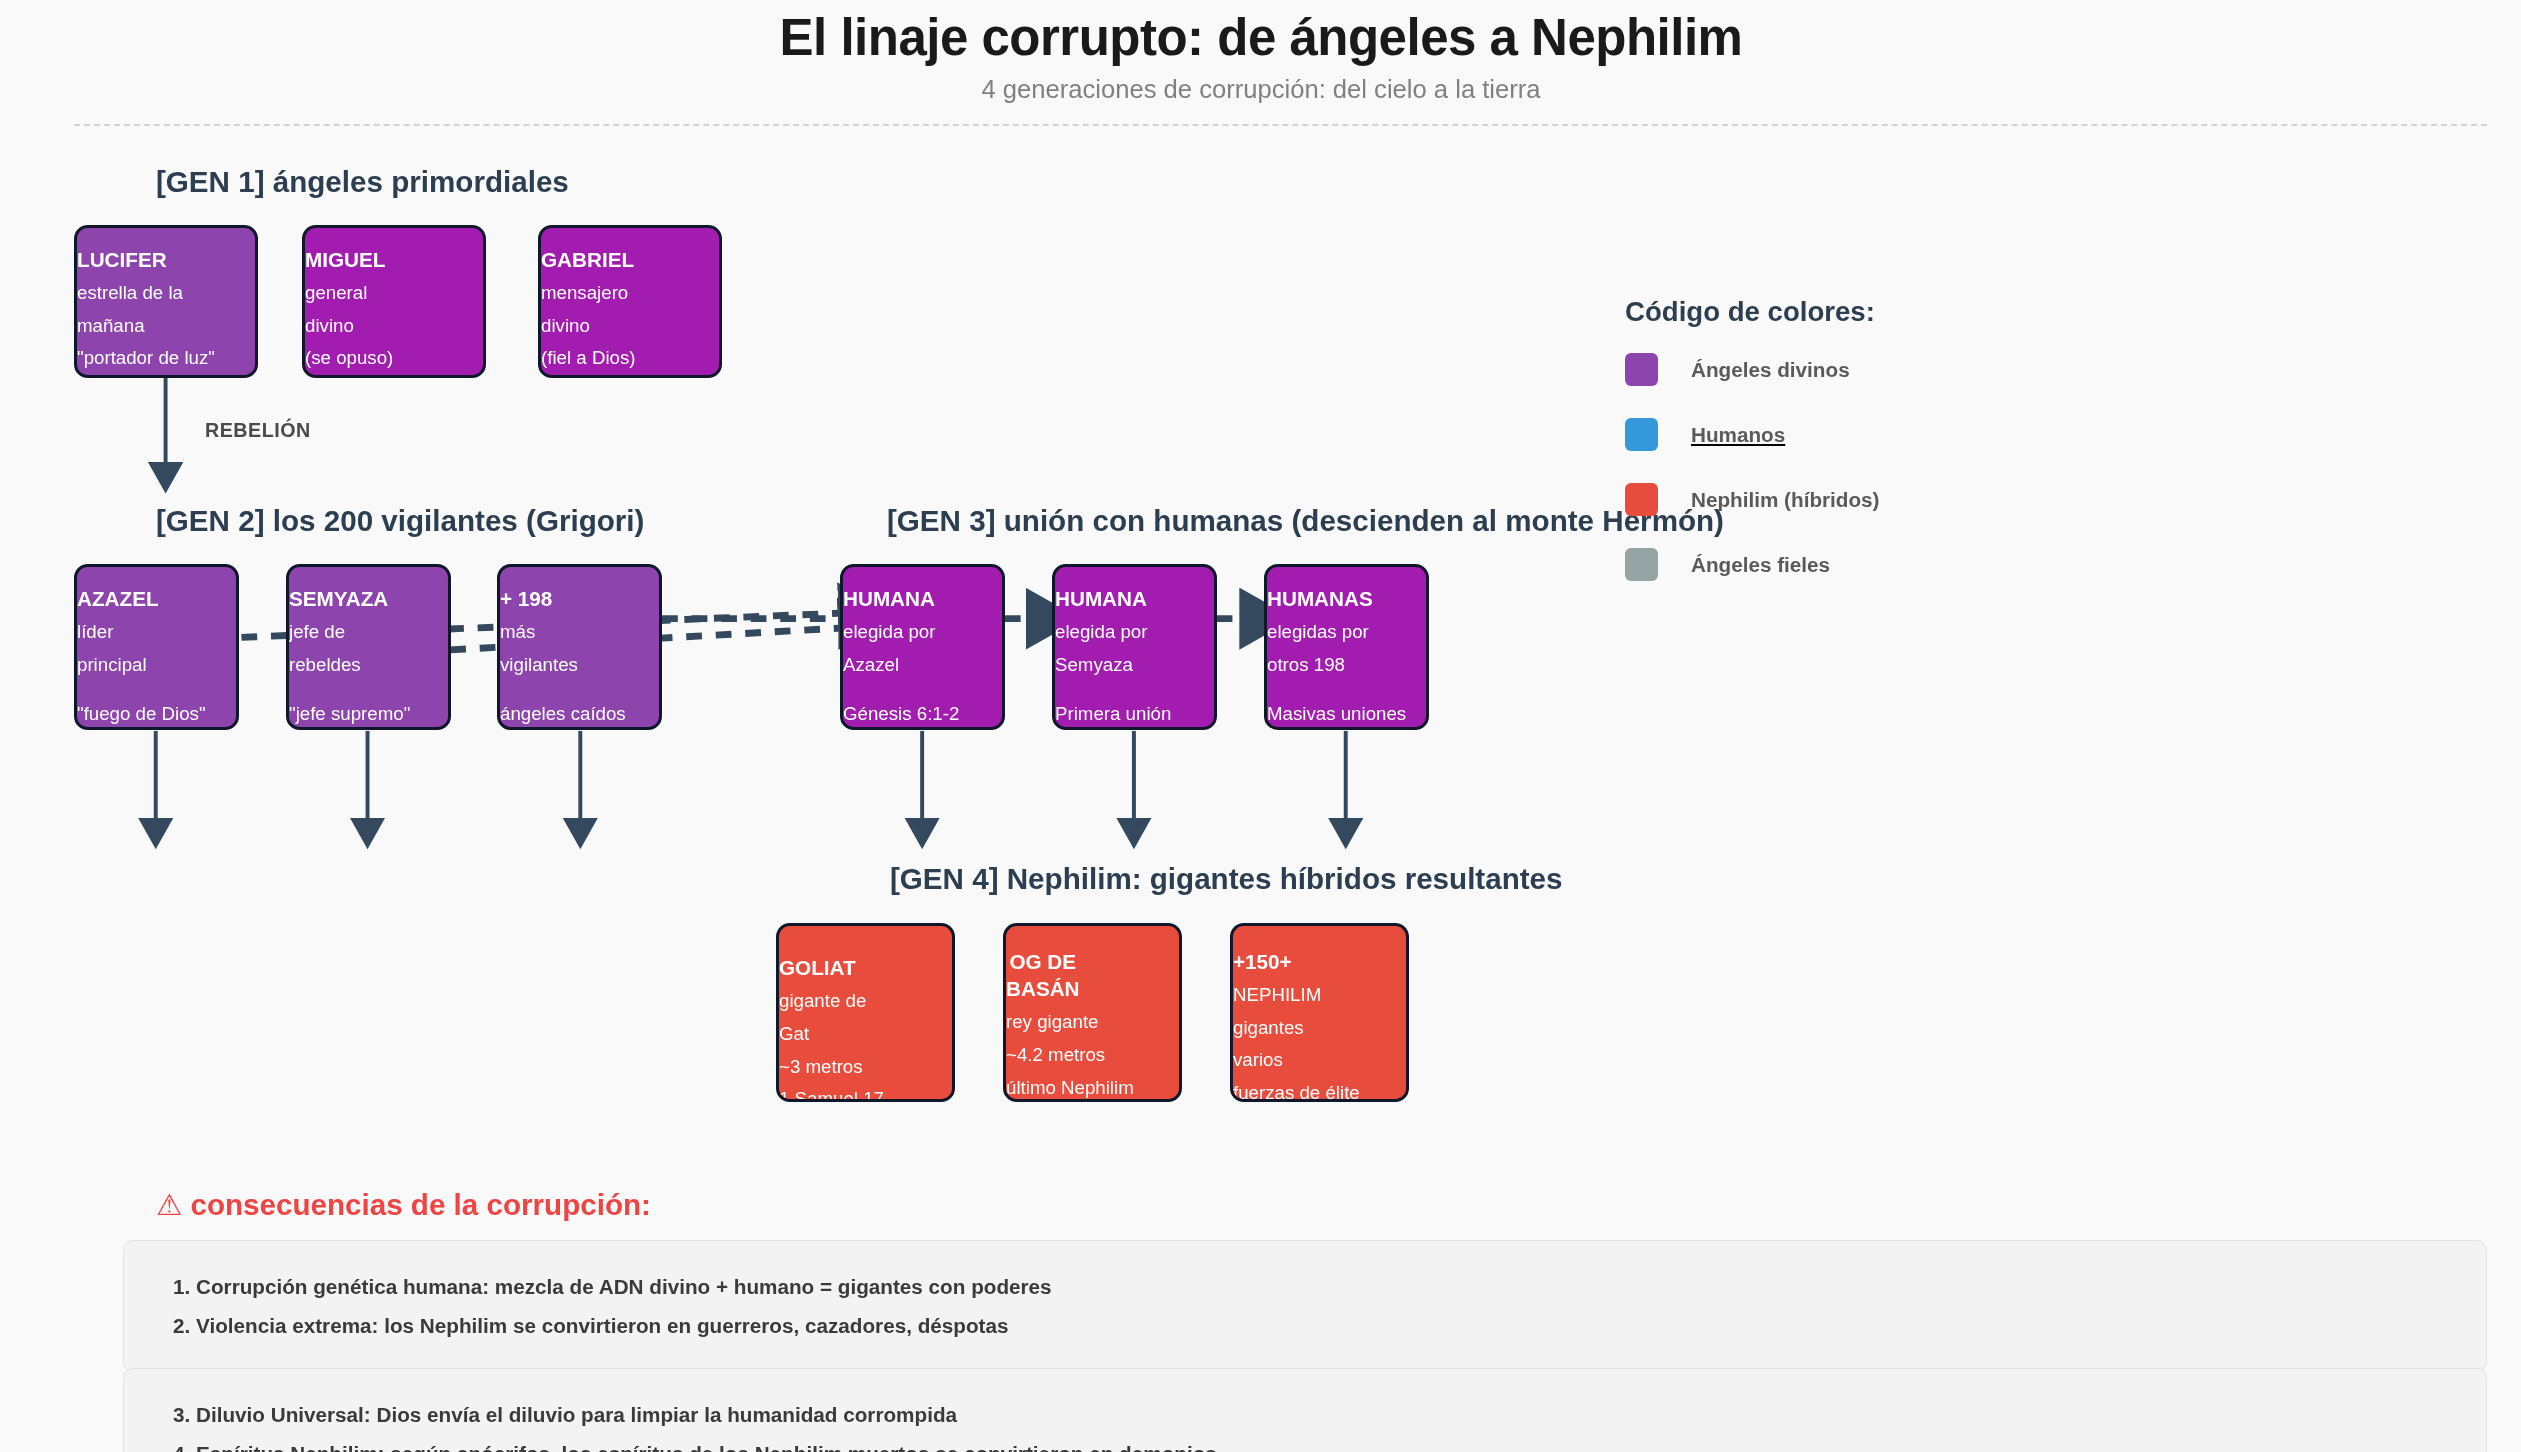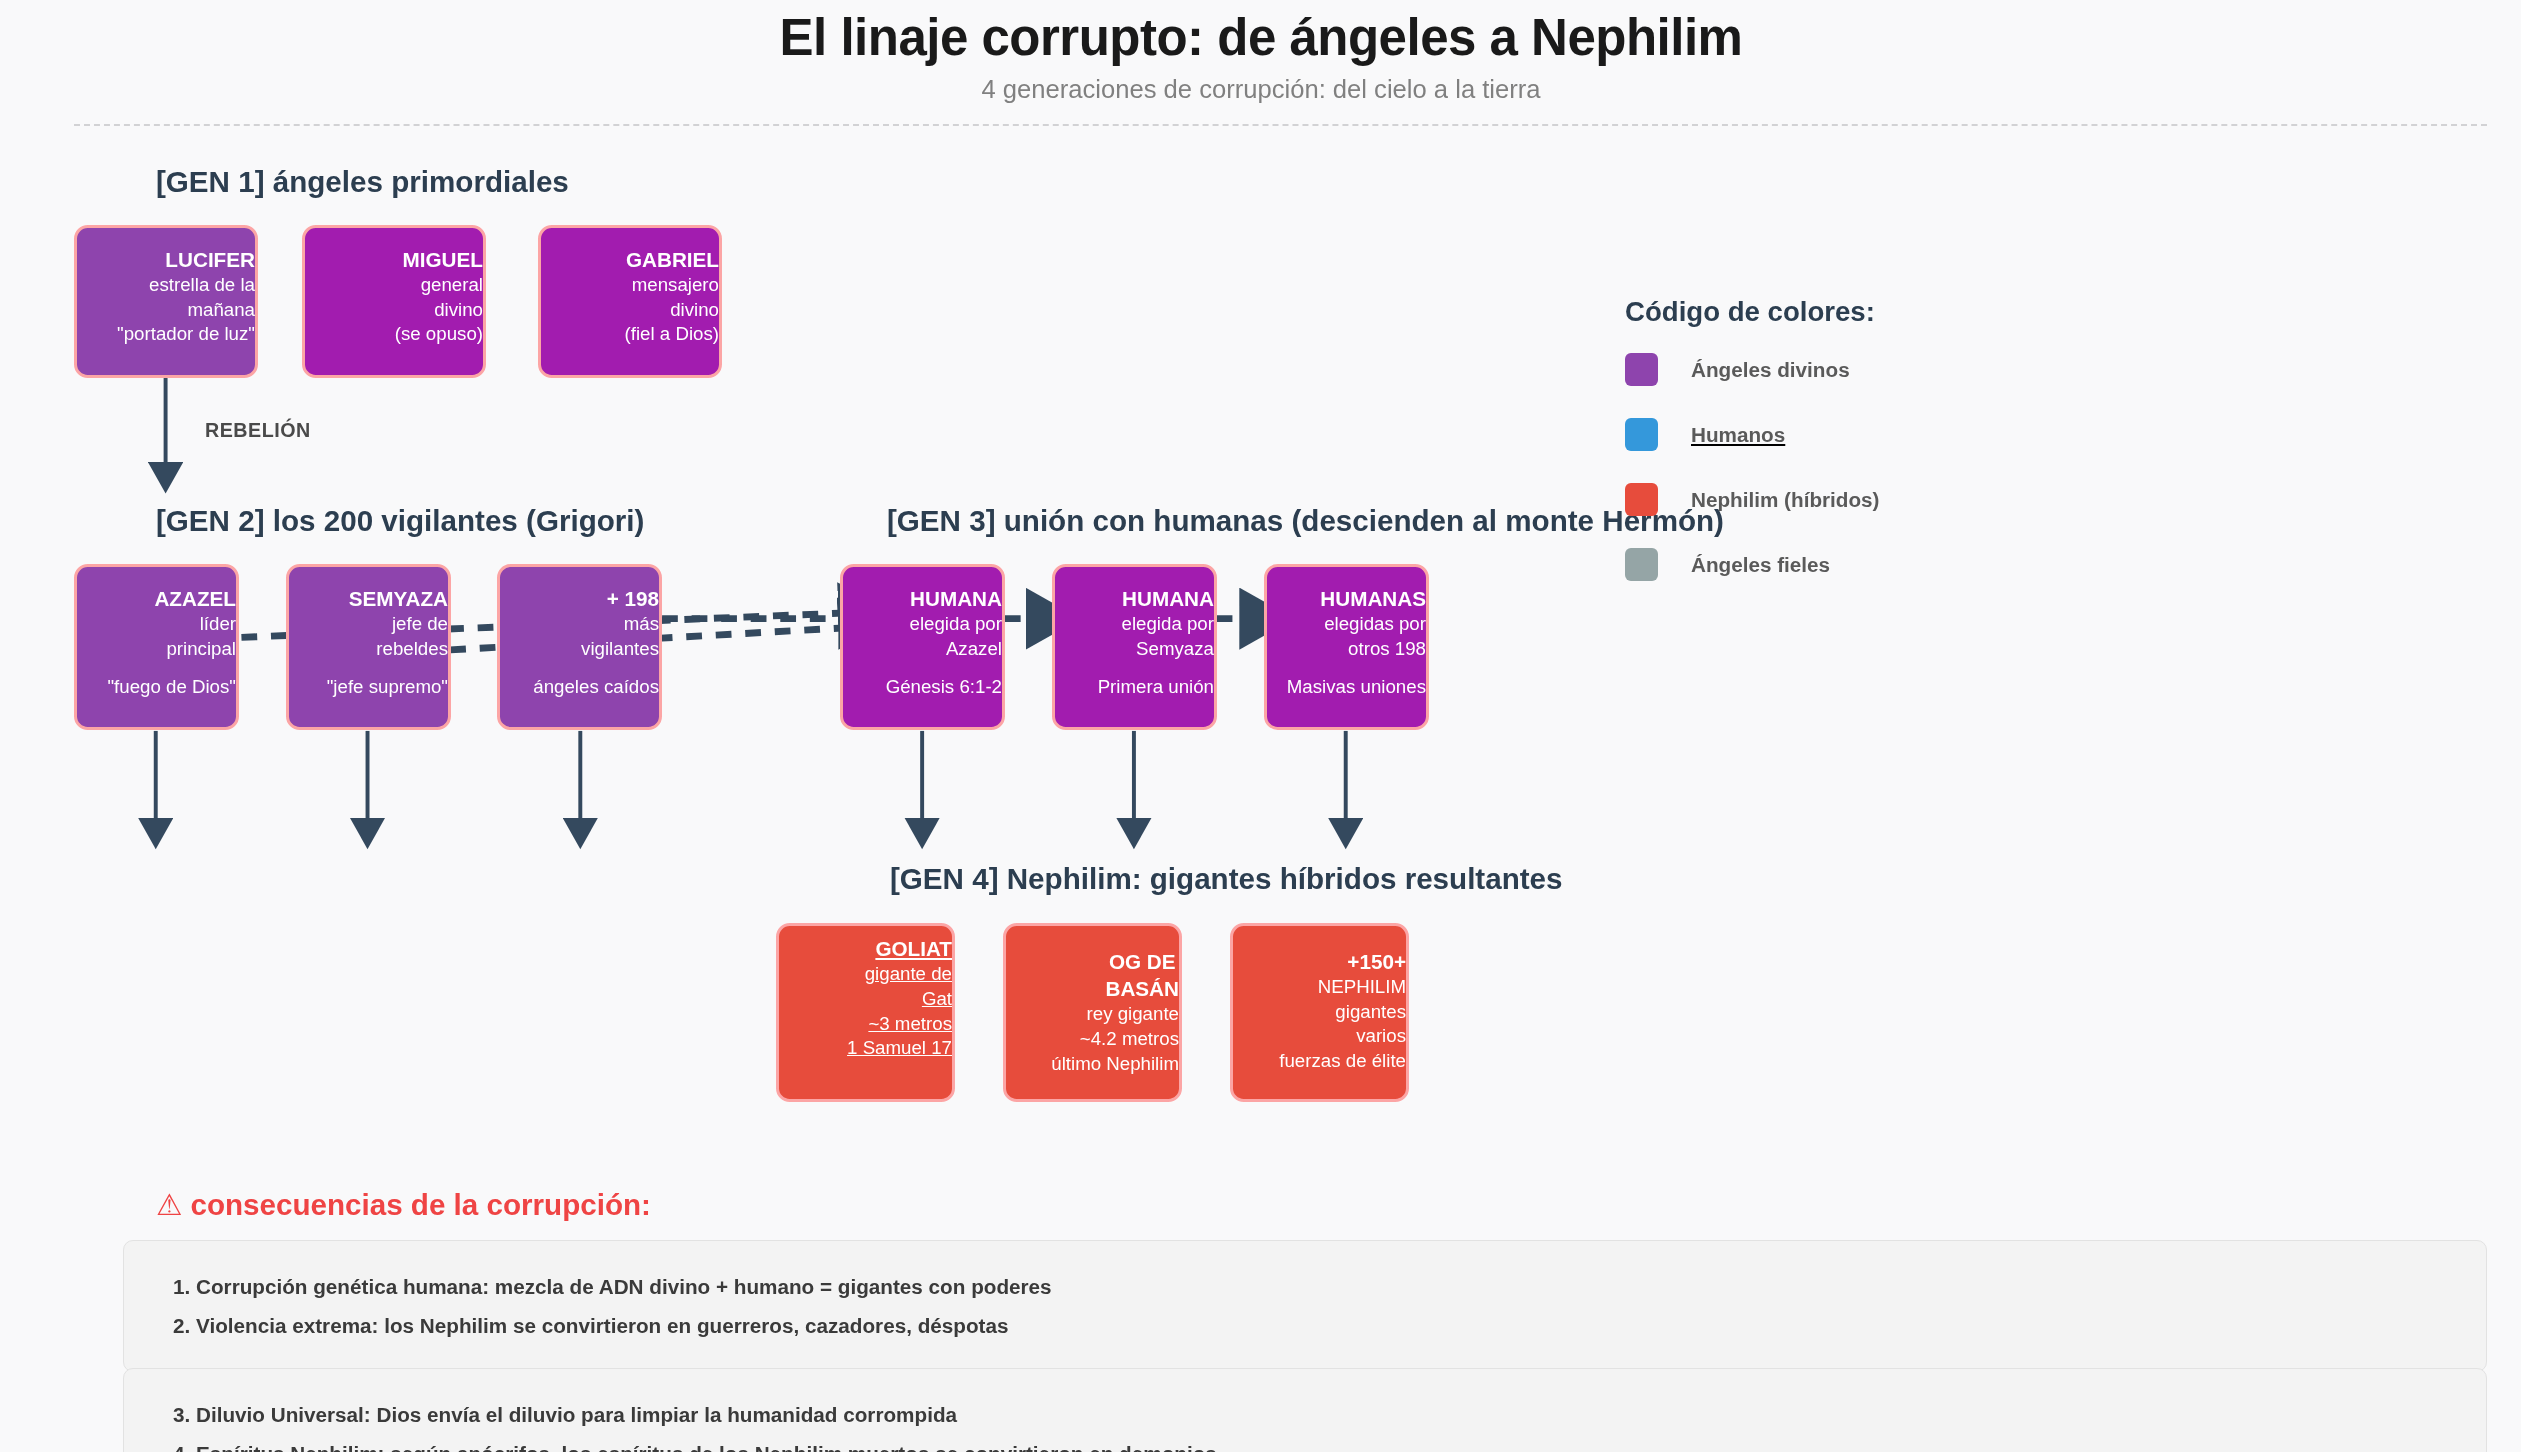--- a/index.html
+++ b/index.html
@@ -27,26 +27,27 @@
   }
 
   
   .sec-head{
     font-size:29.6px;font-weight:bold;color:#2C3E50;white-space:nowrap;
   }
 
   
   .node{
     box-sizing:border-box;
-    border:3px solid #fca5a5;
+    border:3px solid #0f172a;
     border-radius:13.8px;
     color:#FFFFFF;
-    display:flex;flex-direction:column;align-items:flex-end;
+    display:flex;flex-direction:column;align-items:flex-start;
     text-align:center;line-height:1.32;
     overflow:hidden;
+    gap:8px;
   }
   .node .nm{font-size:20.7px;font-weight:bold;white-space:pre-line;}
   .node .ln{font-size:18.7px;font-weight:normal;}
   .node .sp{height:13.8px;}
   .purple{background:#8E44AD;}
   .blue{background:#a21caf;}
   .red{background:#E74C3C;}
   .gray{background:#a21caf;}
 
   
@@ -189,21 +190,21 @@
   <div class="abs node blue" style="left:1264px;top:564px;width:165px;height:166px;padding-top:17.7px;">
     <div class="nm">HUMANAS</div>
     <div class="ln">elegidas por</div>
     <div class="ln">otros 198</div>
     <div class="sp"></div>
     <div class="ln">Masivas uniones</div>
   </div>
 
   <div class="abs sec-head" style="left:890px;top:862px;">[GEN 4] Nephilim: gigantes híbridos resultantes</div>
 
-  <div class="abs node red" style="left:776px;top:923px;width:179px;height:179px;padding-top:9px;text-decoration:underline;">
+  <div class="abs node red" style="left:776px;top:923px;width:179px;height:179px;padding-top:28px;">
     <div class="nm">GOLIAT</div>
     <div class="ln">gigante de</div>
     <div class="ln">Gat</div>
     <div class="ln">~3 metros</div>
     <div class="ln">1 Samuel 17</div>
   </div>
 
   <div class="abs node red" style="left:1003px;top:923px;width:179px;height:179px;padding-top:21.7px;">
     <div class="nm">OG DE
 BASÁN</div>

